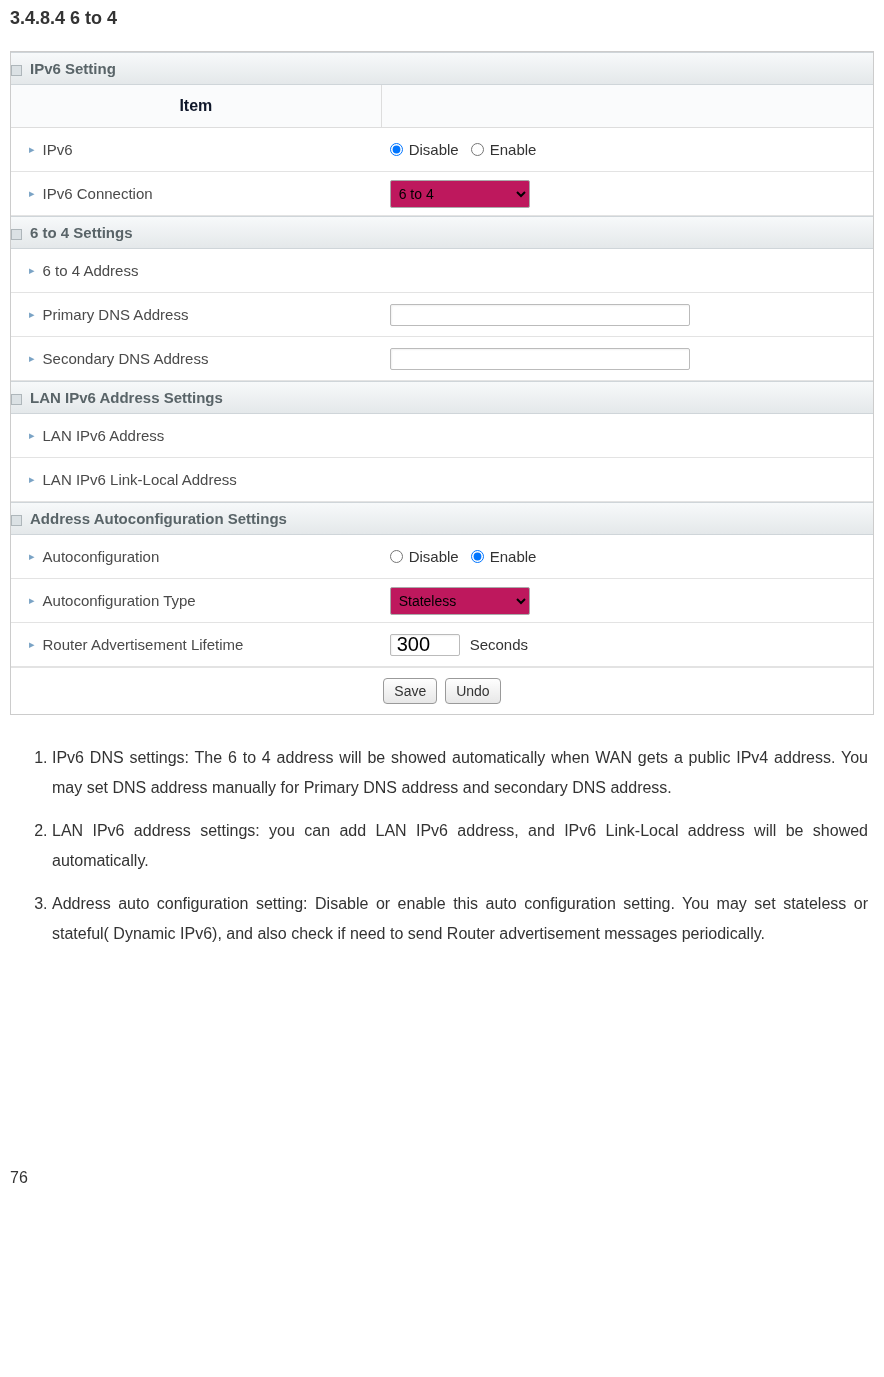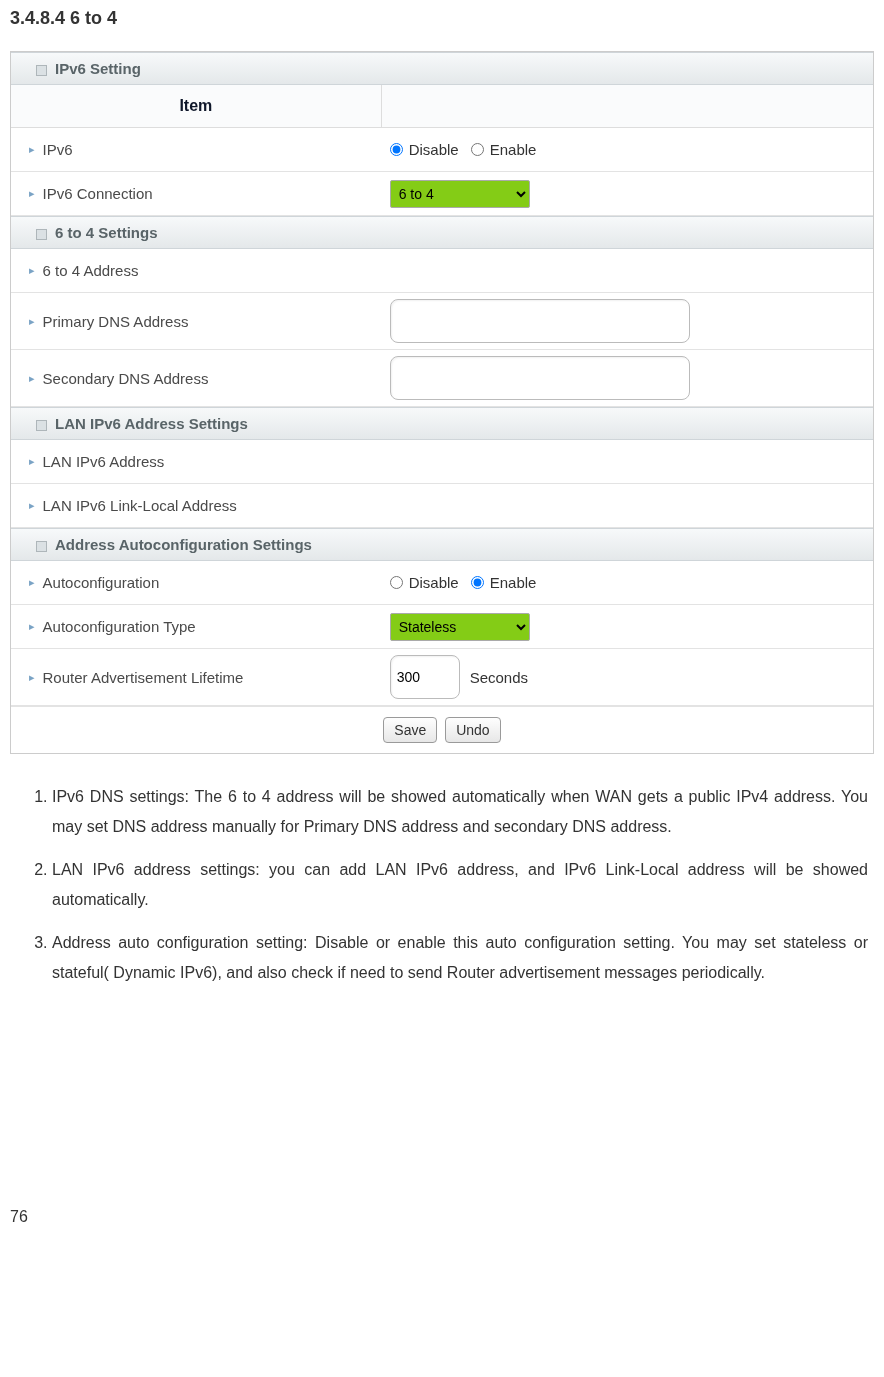--- a/index.html
+++ b/index.html
@@ -3,35 +3,35 @@
   <meta charset="utf-8">
   <style>
     * { box-sizing: border-box; margin: 0; padding: 0; }
     body { font-family: Arial, sans-serif; font-size: 14px; color: #333; background: #fff; width: 884px; padding: 8px 10px; }
     .doc-heading { font-size: 18px; font-weight: bold; margin-bottom: 22px; }
     .panel { border: 1px solid #ccc; }
     .section-header {
       background: linear-gradient(#f7f9fa, #e4e8ea);
       border-top: 1px solid #cfd5d9; border-bottom: 1px solid #cfd5d9;
       color: #596468; font-weight: bold; font-size: 15px;
-      padding: 7px 25px;
+      padding: 7px 0;
     }
     .col-headers { display: flex; border-bottom: 1px solid #ddd; background: #fafbfc; }
     .col-headers .hleft { width: 43%; text-align: center; font-weight: bold; color: #0f172a; padding: 12px 8px; border-right: 1px solid #ddd; font-size: 16px; }
     .col-headers .hright { flex: 1; text-align: center; font-weight: bold; color: #3a3a3a; padding: 12px 8px; font-size: 16px; }
     .row { display: flex; border-bottom: 1px solid #e3e3e3; min-height: 44px; align-items: center; }
     .row:last-child { border-bottom: none; }
     .row .label { width: 43%; padding: 10px 8px 10px 18px; color: #4a4a4a; display: flex; align-items: center; font-size: 15px; }
     .row .label .arrow { color: #7aa3c5; margin-right: 8px; font-size: 11px; }
     .row .val { flex: 1; padding: 6px 8px; display: flex; align-items: center; gap: 6px; }
-    input[type="text"] { border: 1px solid #bbb; border-radius: 8px; padding: 4px 6px; height: 44px; font-size: 14px; background: #fff; box-shadow: inset 1px 1px 2px rgba(0,0,0,0.06); }
+    input[type="text"] { border: 1px solid #bbb; border-radius: 2px; padding: 4px 6px; height: 22px; font-size: 20px; background: #fff; box-shadow: inset 1px 1px 2px rgba(0,0,0,0.06); }
     .w300 { width: 300px; }
     .w140 { width: 140px; }
     .w70 { width: 70px; }
-    select { border: 1px solid #aaa; border-radius: 2px; padding: 3px 4px; height: 28px; font-size: 14px; background: #84cc16; }
+    select { border: 1px solid #aaa; border-radius: 2px; padding: 3px 4px; height: 28px; font-size: 14px; background: #be185d; }
     .btnrow { text-align: center; padding: 10px 0; border-top: 1px solid #e3e3e3; }
     .btn { display:inline-block; background: linear-gradient(#fefefe,#e7e7e7); border:1px solid #9a9a9a; border-radius:4px; padding:4px 10px; font-size:14px; color:#333; cursor:pointer; margin:0 2px; }
     .sq { display:inline-block; width:11px; height:11px; background:#dbe1e4; border:1px solid #aeb6ba; margin-right:8px; vertical-align:middle; }
     .notes { margin-top: 28px; padding: 0 6px; }
     .notes ol { list-style: decimal; padding-left: 36px; }
     .notes li { margin-bottom: 14px; line-height: 1.85; font-size: 16px; text-align: justify; }
     .notes li .bold { font-weight: normal; }
     .pageno { position: relative; margin-top: 220px; text-align: left; padding-right: 14px; font-size: 16px; }
     .suffix { margin-left: 4px; font-size: 15px; }
     .radio-label { font-size: 15px; margin-right: 6px; }

